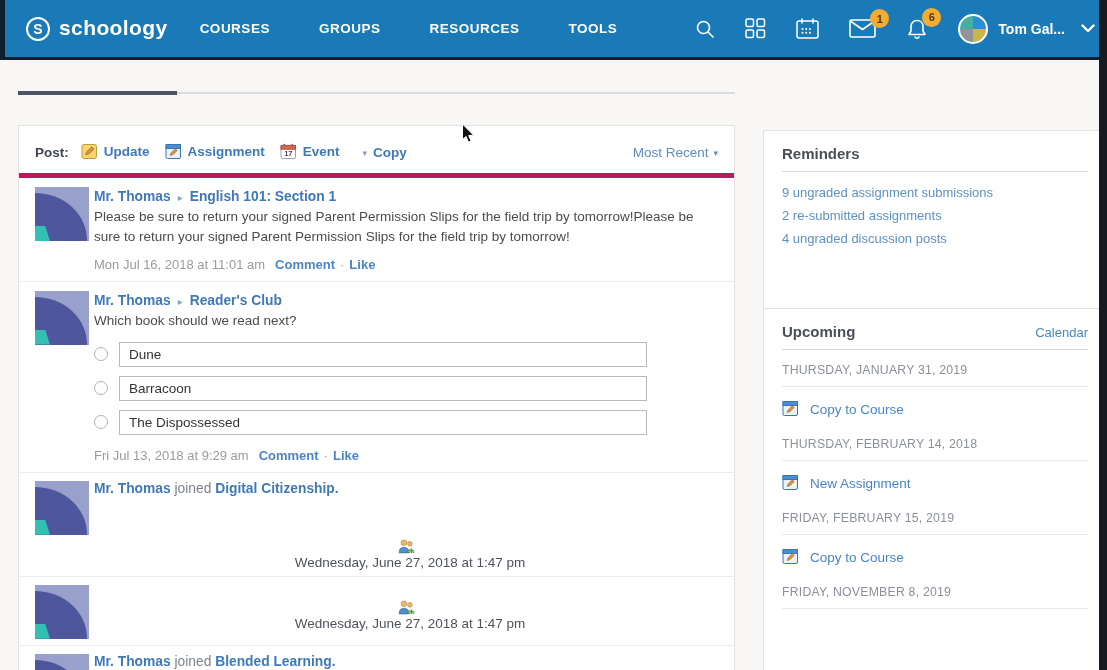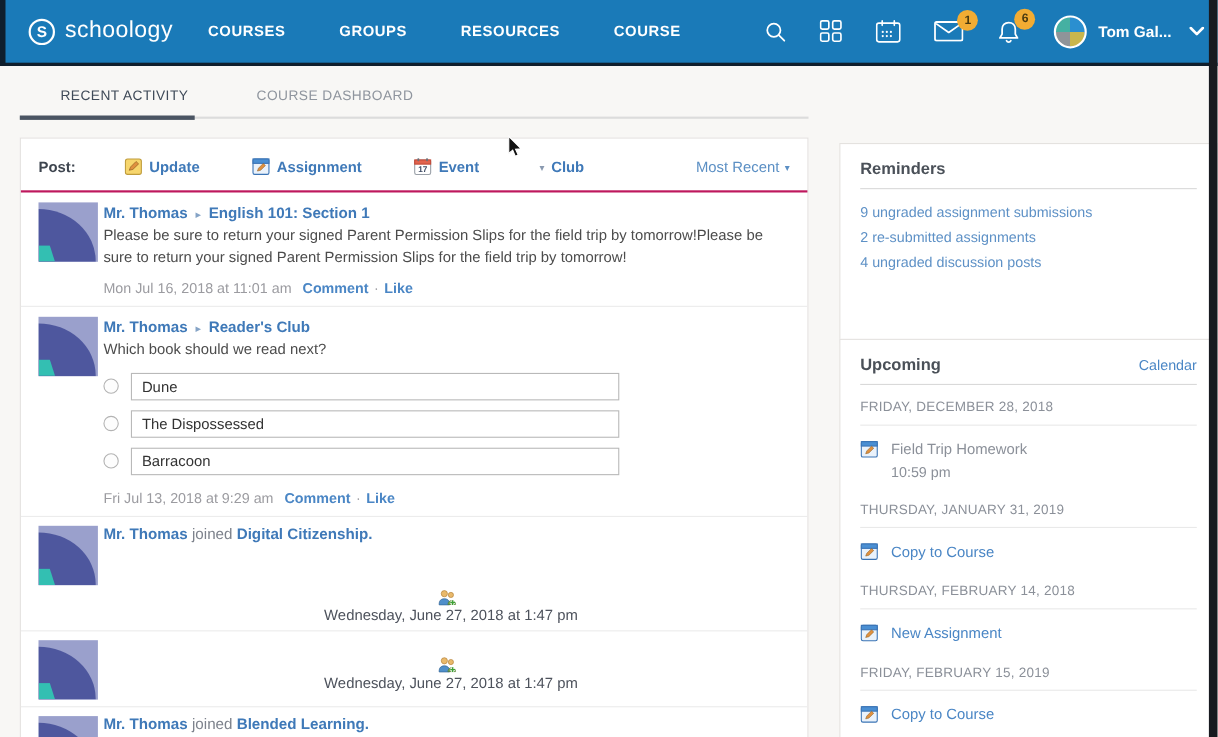--- a/index.html
+++ b/index.html
@@ -9,21 +9,21 @@
 
   
   .navbar { position:absolute; top:0; left:0; width:1107px; height:60px;
             background:#1a7ab8; border-bottom:3px solid #101f2d;
             display:flex; align-items:center; z-index:20; }
   .nav-left-edge { position:absolute; left:0; top:0; width:5px; height:60px; background:#0f1e2c; }
   .brand { display:flex; align-items:center; margin-left:26px; cursor:pointer; }
   .logo-circle { width:24px; height:24px; border:2.4px solid #fff; border-radius:50%;
                  display:flex; align-items:center; justify-content:center;
                  color:#fff; font-size:14px; font-weight:700; }
-  .brand-text { color:#fff; font-size:21px; font-weight:400; letter-spacing:.4px; margin-left:9px; padding-bottom:2px; }
+  .brand-text { color:#fff; font-size:21px; font-weight:700; letter-spacing:.4px; margin-left:9px; padding-bottom:2px; }
   .nav-links { display:flex; margin-left:32px; gap:49px; }
   .nav-item { color:#fff; font-size:13.5px; font-weight:700; letter-spacing:.5px; }
   .nav-right { margin-left:auto; margin-right:12px; display:flex; align-items:center; gap:30px; }
   .nav-icon { position:relative; display:inline-flex; align-items:center; justify-content:center; cursor:pointer; }
   .badge { position:absolute; top:-10px; right:-13px; width:19px; height:19px; border-radius:50%;
            background:#f2ac33; color:#4a3a10; font-size:11px; font-weight:700;
            display:flex; align-items:center; justify-content:center; }
   .user-chip { display:flex; align-items:center; cursor:pointer; }
   .user-avatar { width:30px; height:30px; border-radius:50%; border:2px solid #fff;
      background:conic-gradient(#2b8fd0 0 90deg,#c8b64d 90deg 180deg,#8f9499 180deg 270deg,#45b0a2 270deg 360deg); }
@@ -35,21 +35,21 @@
   .tabs-row { display:flex; padding-left:37px; }
   .tab { font-size:12.5px; letter-spacing:.4px; color:#8f959e; cursor:pointer; margin-right:62px; }
   .tab.active { color:#3f4a58; font-weight:400; }
   .tab-rule { position:relative; margin-top:11px; height:4px; }
   .tab-rule-line { position:absolute; left:0; right:0; top:1px; height:2px; background:#dcdcdc; }
   .tab-rule-active { position:absolute; left:0; top:0; width:159px; height:4px; background:#4a5462; }
 
   
   .feed-card { position:absolute; top:125px; left:18px; width:717px; height:560px;
                background:#fff; border:1px solid #e4e2df; }
-  .composer { display:flex; align-items:center; padding:17px 16px 13px; border-bottom:2px solid #be185d;gap:32px; }
+  .composer { display:flex; align-items:flex-end; padding:17px 16px 13px; border-bottom:5px solid #be185d; }
   .post-label { color:#3e454f; font-weight:700; font-size:13.5px; margin-right:12px; }
   .c-action { display:inline-flex; align-items:center; margin-right:15px; cursor:pointer; }
   .c-icon { display:inline-flex; margin-right:6px; }
   .c-link { color:#3f79b8; font-weight:700; font-size:13.5px; }
   .more-caret { color:#8a9ab0; font-size:9px; margin-right:6px; margin-left:8px; }
   .sort { margin-left:auto; display:inline-flex; align-items:center; cursor:pointer; }
   .sort-label { color:#5b8fc4; font-size:13.5px; }
   .sort-caret { color:#5b8fc4; font-size:9px; margin-left:5px; }
 
   .feed-item { display:flex; padding:9px 16px 9px; border-bottom:1px solid #ececec; }
@@ -65,21 +65,21 @@
   .joined-word { color:#7d828c; font-weight:400; }
   .fi-text { color:#4c4c4c; font-size:13.5px; line-height:1.5; margin-top:3px; max-width:625px; }
   .fi-meta { margin-top:9px; font-size:13px; color:#9b9ba0; }
   .timestamp { color:#9b9ba0; margin-right:10px; }
   .meta-link { color:#4a86c5; font-weight:600; }
   .dot { margin:0 5px; color:#9b9ba0; }
   .poll-options { margin-top:11px; }
   .poll-row { display:flex; align-items:center; margin-bottom:9px; }
   .radio { width:14px; height:14px; border:1px solid #b3b3b3; border-radius:50%; background:#fdfdfd;
            margin-right:11px; flex:none; cursor:pointer; }
-  .poll-box { width:444px; height:25px; border:1px solid #b9b9b9; background:#fff;
+  .poll-box { width:528px; height:25px; border:1px solid #b9b9b9; background:#fff;
               display:flex; align-items:center; padding-left:9px; }
   .poll-label { font-size:13.5px; color:#333; }
   .feed-item.poll .fi-meta { margin-top:13px; }
   .feed-item.joined { padding:8px 16px 6px; }
   .feed-item.joined .fi-content { display:flex; flex-direction:column; justify-content:center; padding-top:0;gap:36px; }
   .joined-meta { display:flex; align-items:center; margin-top:6px;flex-direction:column; }
   .joined-date { color:#4d525c; font-size:13.5px; margin-left:8px; }
   .people-icon { display:inline-flex; }
 
   
@@ -113,21 +113,21 @@
   <div class="brand">
     <span class="logo-circle">
         <span>S</span>
       </span>
     <span class="brand-text">schoology</span>
   </div>
   <nav class="nav-links">
     <a class="nav-item">COURSES</a>
     <a class="nav-item">GROUPS</a>
     <a class="nav-item">RESOURCES</a>
-    <a class="nav-item">COURSE</a>
+    <a class="nav-item">TOOLS</a>
   </nav>
   <div class="nav-right">
     <span class="nav-icon">
       <svg width="20" height="20" viewBox="0 0 20 20">
           <circle cx="8.5" cy="8.5" r="6" fill="none" stroke="#fff" stroke-width="1.6"></circle>
           <line x1="13" y1="13" x2="18" y2="18" stroke="#fff" stroke-width="1.6" stroke-linecap="round"></line>
         </svg>
     </span>
     <span class="nav-icon">
       <svg width="21" height="21" viewBox="0 0 21 21">
@@ -174,24 +174,20 @@
       <span class="nav-chevron">
         <svg width="14" height="9" viewBox="0 0 14 9">
             <polyline points="1.5,1.5 7,7 12.5,1.5" fill="none" stroke="#fff" stroke-width="2.4" stroke-linecap="round" stroke-linejoin="round"></polyline>
           </svg>
       </span>
     </span>
   </div>
 </header>
 
 <div class="tabs-wrap">
-  <div class="tabs-row">
-    <div class="tab active">RECENT ACTIVITY</div>
-    <div class="tab">COURSE DASHBOARD</div>
-  </div>
   <div class="tab-rule">
     <div class="tab-rule-line"></div>
     <div class="tab-rule-active"></div>
   </div>
 </div>
 
 <div class="feed-card">
   <div class="composer">
     <span class="post-label">Post:</span>
     <span class="c-action">
@@ -220,21 +216,21 @@
             <rect x="1" y="2.4" width="14.5" height="3.8" fill="#e2634d" stroke="#c24a38"></rect>
             <rect x="3.5" y="0.8" width="1.6" height="2.8" rx="0.6" fill="#6a7078"></rect>
             <rect x="11.4" y="0.8" width="1.6" height="2.8" rx="0.6" fill="#6a7078"></rect>
             <text x="8.3" y="13" font-size="7.5" font-weight="bold" fill="#3e4a63" text-anchor="middle" font-family="Liberation Sans, sans-serif">17</text>
           </svg>
       </span>
       <a class="c-link">Event</a>
     </span>
     <span class="c-action">
       <span class="more-caret">▾</span>
-      <a class="c-link">Club</a>
+      <a class="c-link">Copy</a>
     </span>
     <span class="sort">
       <a class="sort-label">Most Recent</a>
       <span class="sort-caret">▾</span>
     </span>
   </div>
   <div id="feed-list">
       <div class="feed-item update">
         <div class="avatar">
           <div class="av-q"></div>
@@ -257,27 +253,27 @@
           <div class="poll-options">
             <div class="poll-row">
               <span class="radio"></span>
               <div class="poll-box">
                 <span class="poll-label">Dune</span>
               </div>
             </div>
             <div class="poll-row">
               <span class="radio"></span>
               <div class="poll-box">
-                <span class="poll-label">The Dispossessed</span>
+                <span class="poll-label">Barracoon</span>
               </div>
             </div>
             <div class="poll-row">
               <span class="radio"></span>
               <div class="poll-box">
-                <span class="poll-label">Barracoon</span>
+                <span class="poll-label">The Dispossessed</span>
               </div>
             </div>
           </div>
           <div class="fi-meta"><span class="timestamp">Fri Jul 13, 2018 at 9:29 am</span><a class="meta-link">Comment</a><span class="dot">·</span><a class="meta-link">Like</a></div>
         </div>
       </div>
       <div class="feed-item joined">
         <div class="avatar">
           <div class="av-q"></div>
           <div class="av-t"></div>
@@ -356,33 +352,20 @@
     </div>
 </section>
 
 <section class="panel" id="upcoming-panel">
   <div class="panel-head">
     <span class="panel-title">Upcoming</span>
     <a class="calendar-link">Calendar</a>
   </div>
   <div id="upcoming-groups">
       <div class="up-group">
-        <div class="up-date">FRIDAY, DECEMBER 28, 2018</div>
-        <div class="up-item">
-          <span class="up-icon">
-            <svg width="17" height="17" viewBox="0 0 17 17">
-              <rect x="1" y="1.5" width="14.5" height="14" rx="1.5" fill="#eaf2fb" stroke="#3b74b5"></rect>
-              <rect x="1" y="1.5" width="14.5" height="4" fill="#4a8fd3" stroke="#3b74b5"></rect>
-              <path d="M5 12.5l1-2.6 4.3-4.3 2 1.9-4.4 4.3-2.9.7z" fill="#e0913f" stroke="#8e5c1e" stroke-width="0.5"></path>
-            </svg>
-          </span>
-          <div class="up-text"><span class="up-label muted">Field Trip Homework</span><div class="up-time">10:59 pm</div></div>
-        </div>
-      </div>
-      <div class="up-group">
         <div class="up-date">THURSDAY, JANUARY 31, 2019</div>
         <div class="up-item">
           <span class="up-icon">
             <svg width="17" height="17" viewBox="0 0 17 17">
               <rect x="1" y="1.5" width="14.5" height="14" rx="1.5" fill="#eaf2fb" stroke="#3b74b5"></rect>
               <rect x="1" y="1.5" width="14.5" height="4" fill="#4a8fd3" stroke="#3b74b5"></rect>
               <path d="M5 12.5l1-2.6 4.3-4.3 2 1.9-4.4 4.3-2.9.7z" fill="#e0913f" stroke="#8e5c1e" stroke-width="0.5"></path>
             </svg>
           </span>
           <div class="up-text"><span class="up-label link">Copy to Course</span></div>

